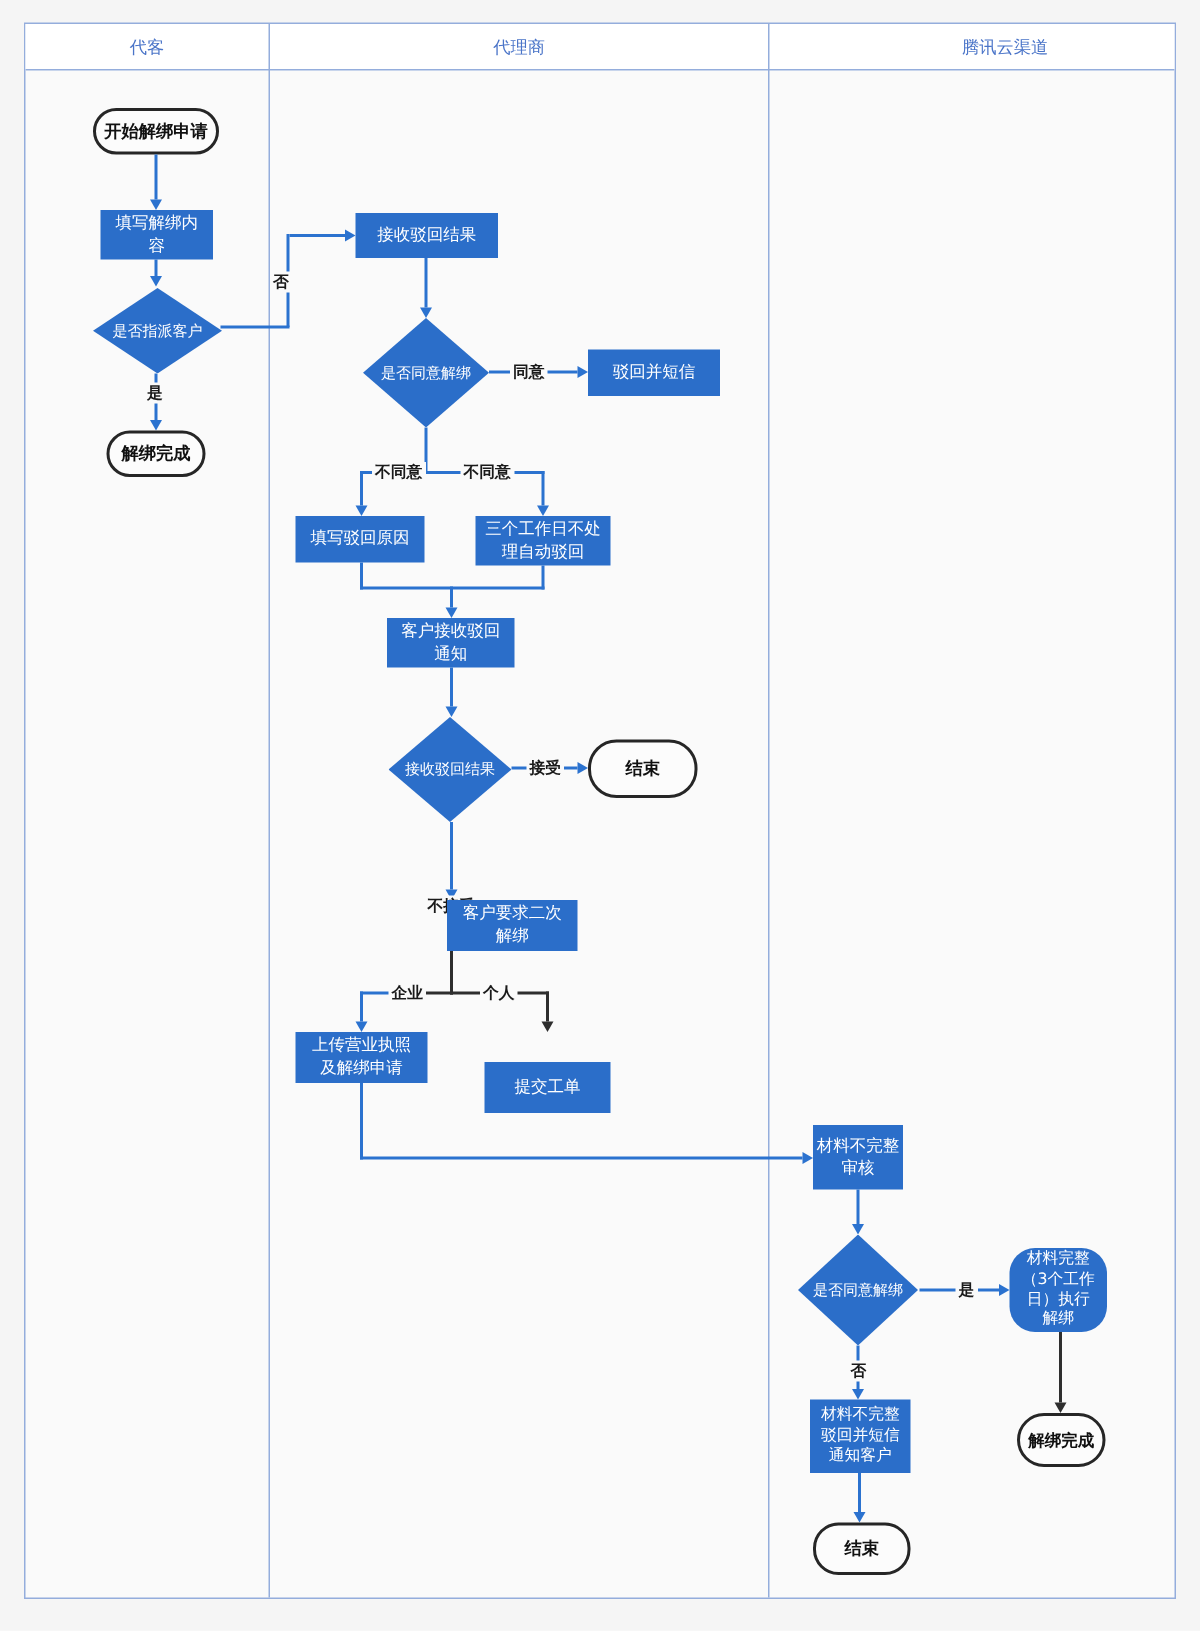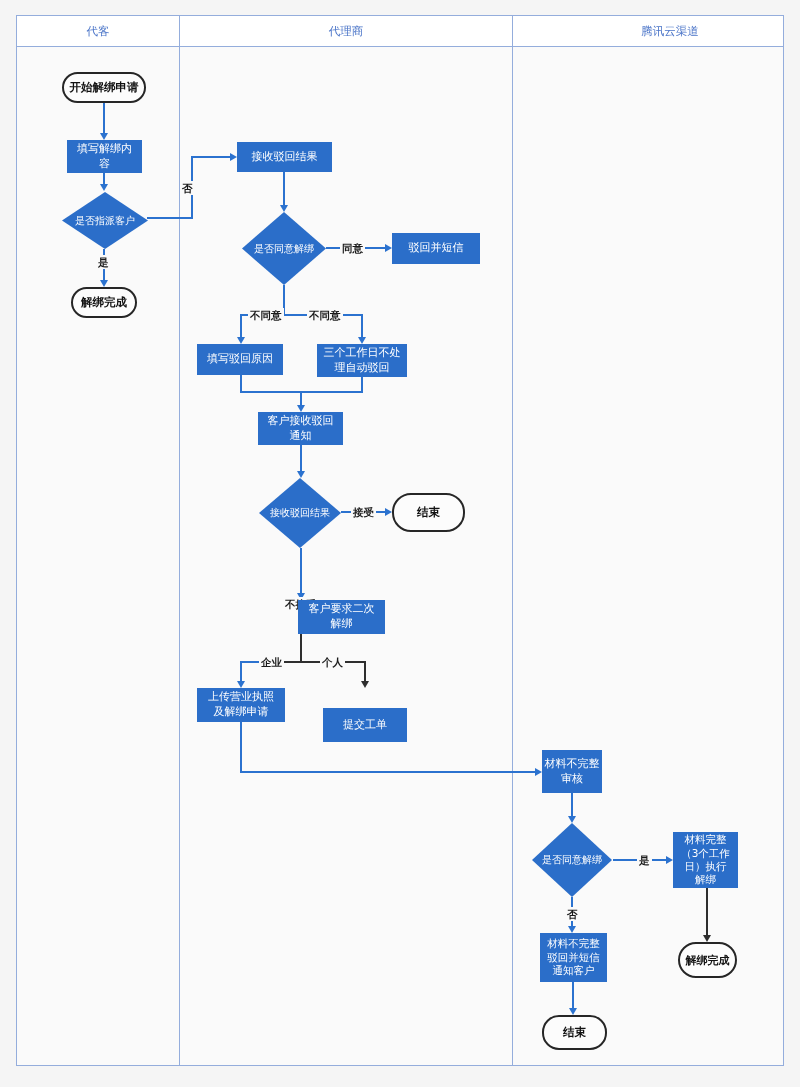--- a/index.html
+++ b/index.html
@@ -132,21 +132,21 @@
 
   <div class="proc" style="left:542px;top:750px;width:60px;height:43px;">材料不完整
 审核</div>
   <div class="v" style="left:571px;top:793px;height:23px;"></div>
   <div class="ah-d" style="left:567.5px;top:816px;"></div>
   <div class="diamond" style="left:532px;top:823px;width:80px;height:74px;">是否同意解绑</div>
 
   <div class="h" style="left:613px;top:859px;width:53px;"></div>
   <div class="ah-r" style="left:666px;top:855.5px;"></div>
   <div class="lbl" style="left:637px;top:853px;">是</div>
-  <div class="proc" style="left:673px;top:832px;width:65px;height:56px;font-size:10.5px;line-height:1.28;">材料完整
+  <div class="proc" style="left:673px;top:832px;width:65px;height:56px;font-size:10.5px;line-height:1.28;border-radius:17px;">材料完整
 （3个工作
 日）执行
 解绑</div>
 
   <div class="v" style="left:571px;top:897px;height:29px;"></div>
   <div class="ah-d" style="left:567.5px;top:926px;"></div>
   <div class="lbl" style="left:565px;top:907px;">否</div>
   <div class="proc" style="left:540px;top:933px;width:67px;height:49px;font-size:10.5px;line-height:1.3;">材料不完整
 驳回并短信
 通知客户</div>

